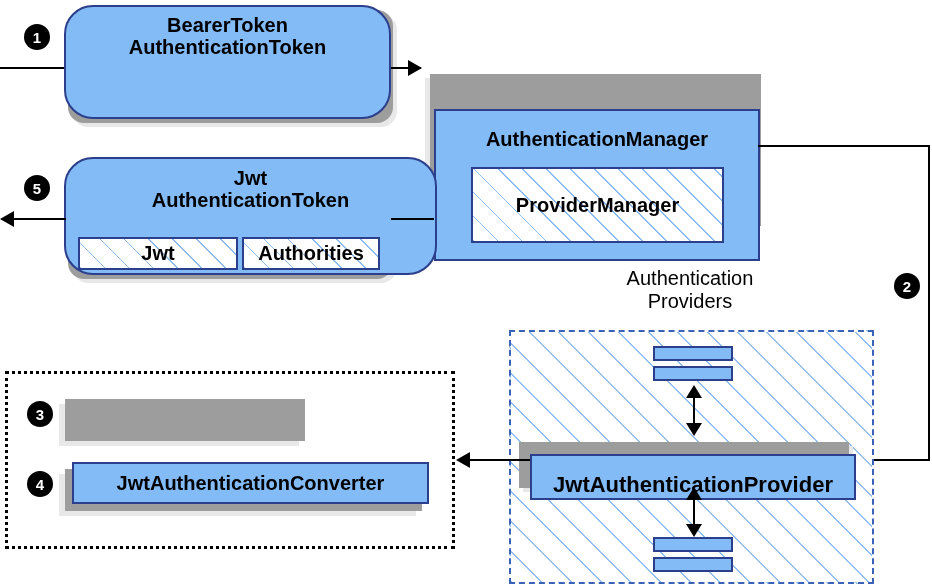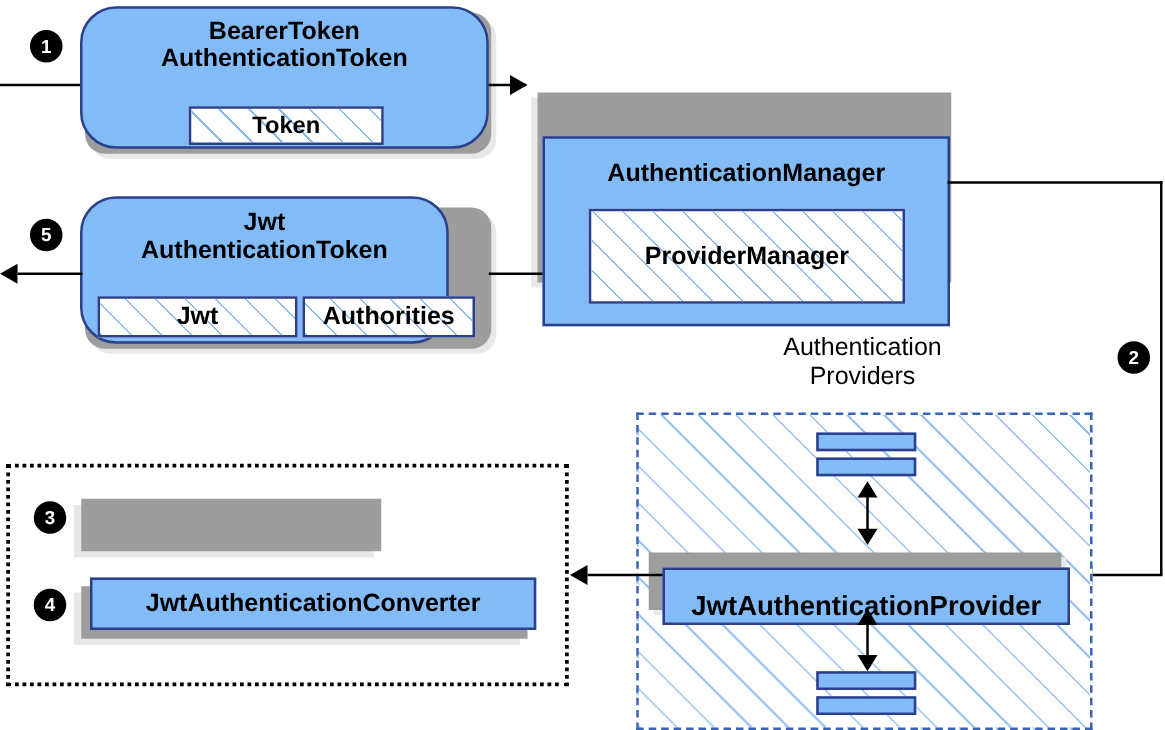--- a/index.html
+++ b/index.html
@@ -144,23 +144,20 @@
 
   <div class="hline" style="left:0px;top:67px;width:66px;"></div>
 
   <div class="badge" style="left:25px;top:25px;">1</div>
 
   <div class="shadow-light" style="left:72px;top:14px;width:325px;height:113px;border-radius:16px;"></div>
   <div class="shadow-dark" style="left:68px;top:10px;width:325px;height:113px;border-radius:16px;"></div>
   <div class="node rounded" style="left:64px;top:5px;width:327px;height:114px;padding-top:7px;">
     <div class="node-title" style="font-size:20px;">BearerToken
 AuthenticationToken</div>
-    <div class="slot" style="position:absolute;left:85px;top:78px;width:156px;height:31px;font-size:19px;">
-      <span>Token</span>
-    </div>
   </div>
 
   <div class="hline" style="left:391px;top:67px;width:30px;"></div>
   <div class="arrow arrow-r" style="left:408px;top:60px;"></div>
 
   <div class="shadow-light" style="left:425px;top:78px;width:331px;height:152px;"></div>
   <div class="shadow-dark" style="left:430px;top:74px;width:331px;height:152px;"></div>
   <div class="node" style="left:434px;top:69px;width:326px;height:152px;padding-top:17px;margin-top:40px;">
     <div class="node-title" style="font-size:20px;">AuthenticationManager</div>
     <div class="slot" style="position:absolute;left:35px;top:56px;width:253px;height:76px;font-size:20px;">
@@ -169,21 +166,21 @@
   </div>
 
   <div class="hline" style="left:758px;top:145px;width:172px;"></div>
   <div class="vline" style="left:928px;top:145px;height:315px;"></div>
   <div class="hline" style="left:874px;top:459px;width:56px;"></div>
   <div class="arrow arrow-l" style="left:860px;top:452px;"></div>
   <div class="badge" style="left:895px;top:274px;">2</div>
 
   <div class="shadow-light" style="left:72px;top:170px;width:325px;height:113px;border-radius:16px;"></div>
   <div class="shadow-dark" style="left:68px;top:166px;width:325px;height:113px;border-radius:16px;"></div>
-  <div class="node rounded" style="left:64px;top:157px;width:295px;height:118px;padding-top:8px;">
+  <div class="node rounded" style="left:64px;top:157px;width:373px;height:118px;padding-top:8px;">
     <div class="node-title" style="font-size:20px;">Jwt
 AuthenticationToken</div>
     <div class="slot" style="position:absolute;left:12px;top:78px;width:160px;height:33px;font-size:20px;">
       <span>Jwt</span>
     </div>
     <div class="slot" style="position:absolute;left:176px;top:78px;width:138px;height:33px;font-size:20px;">
       <span>Authorities</span>
     </div>
   </div>
 

